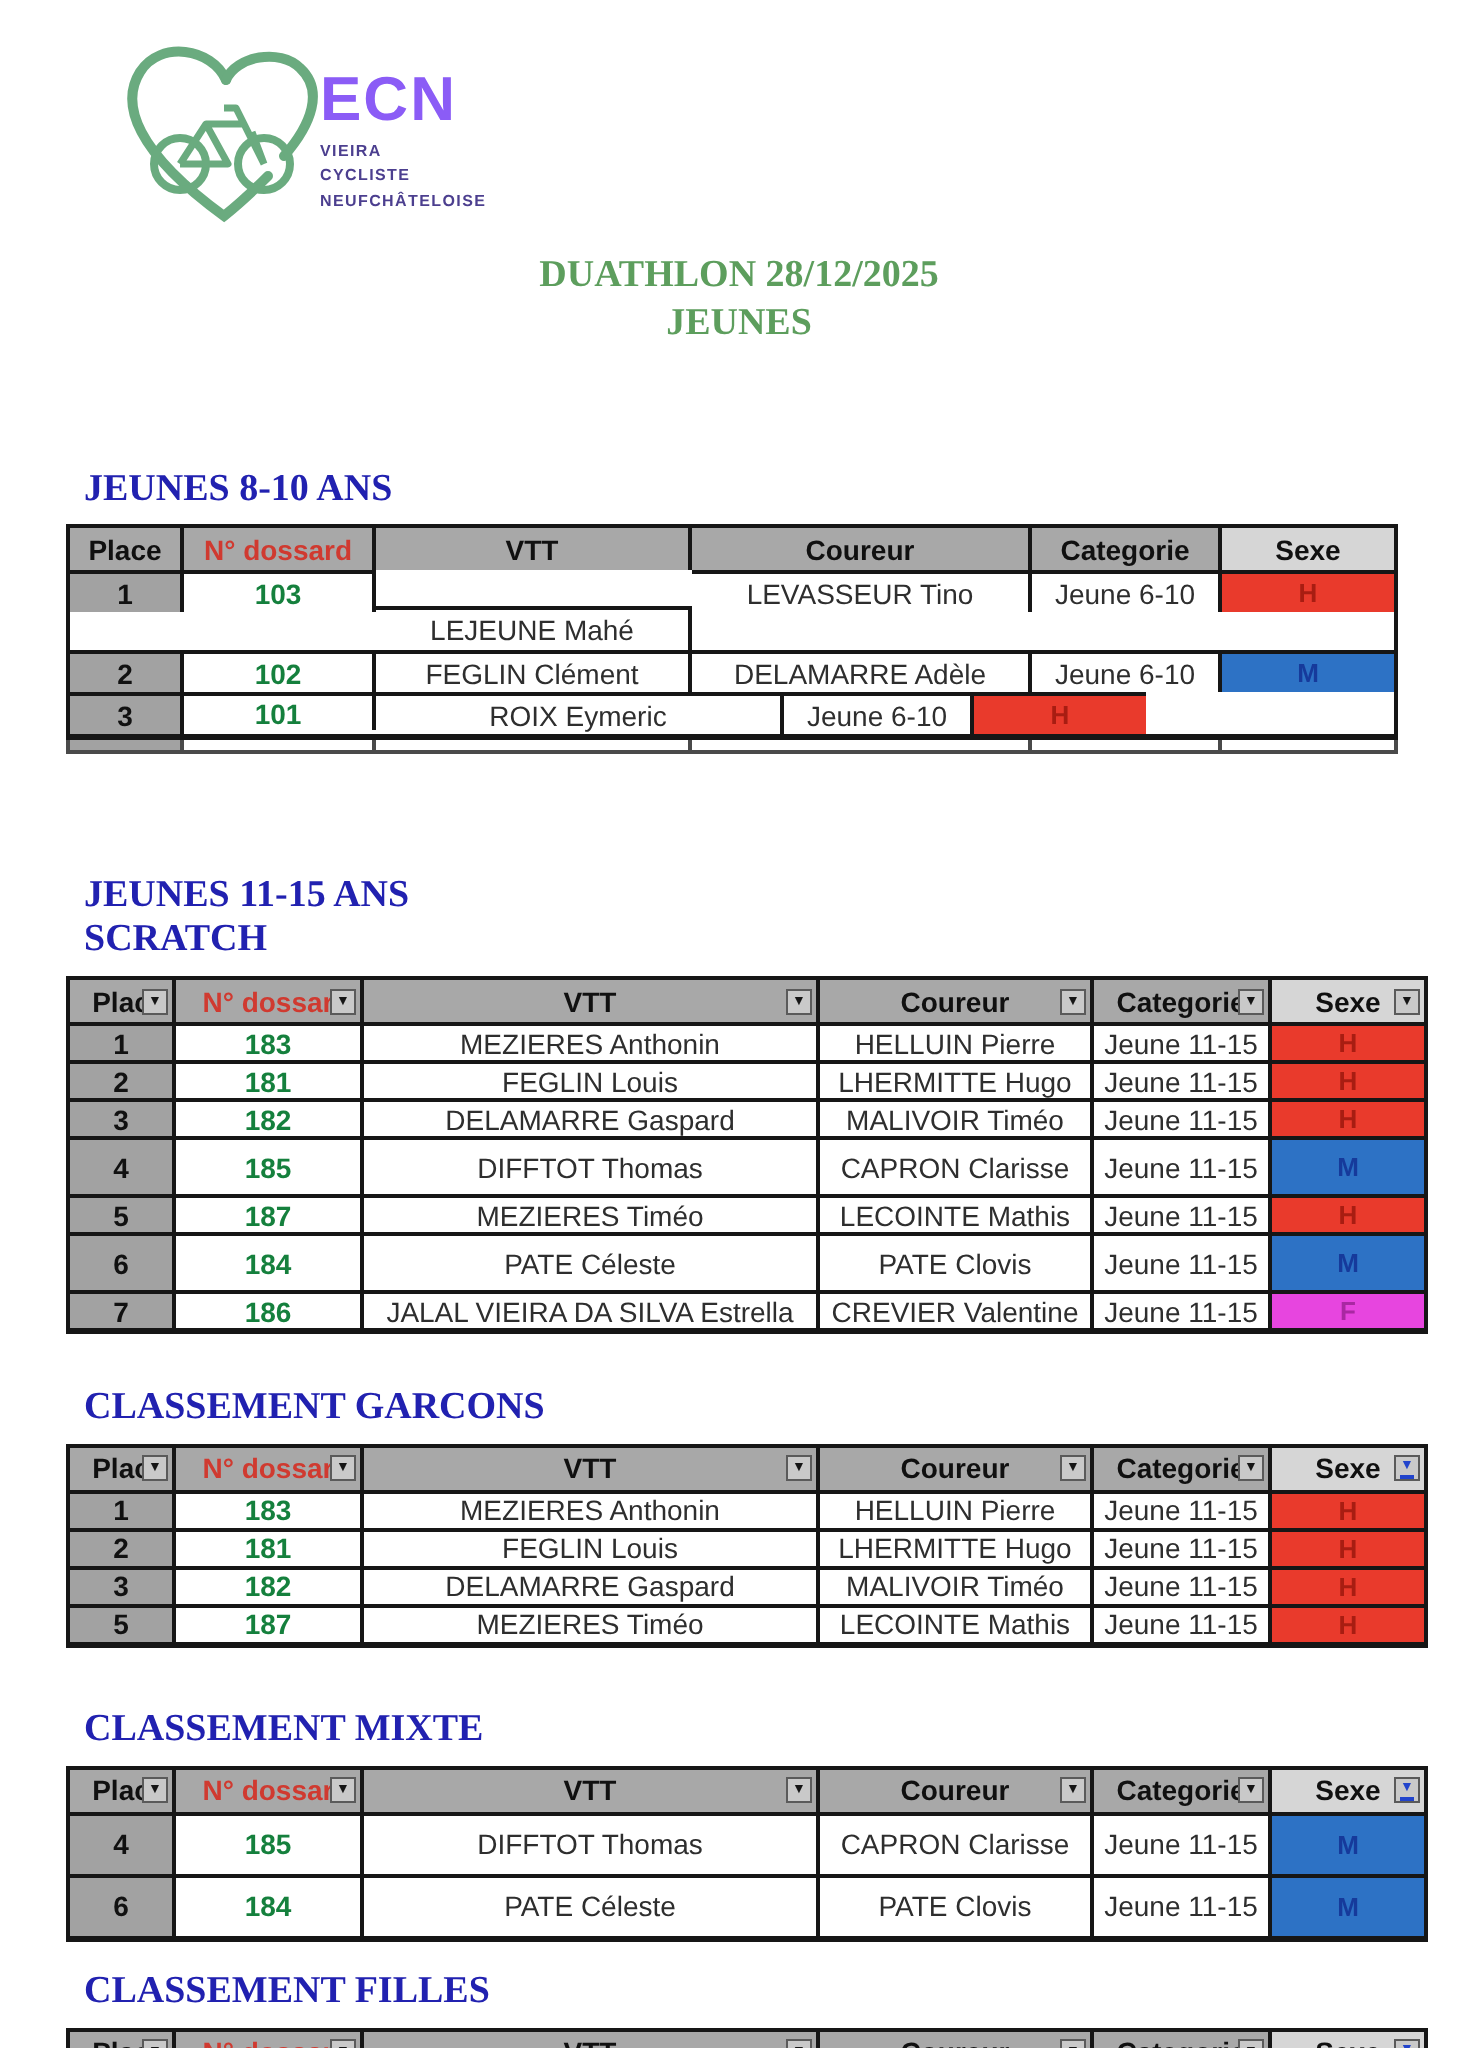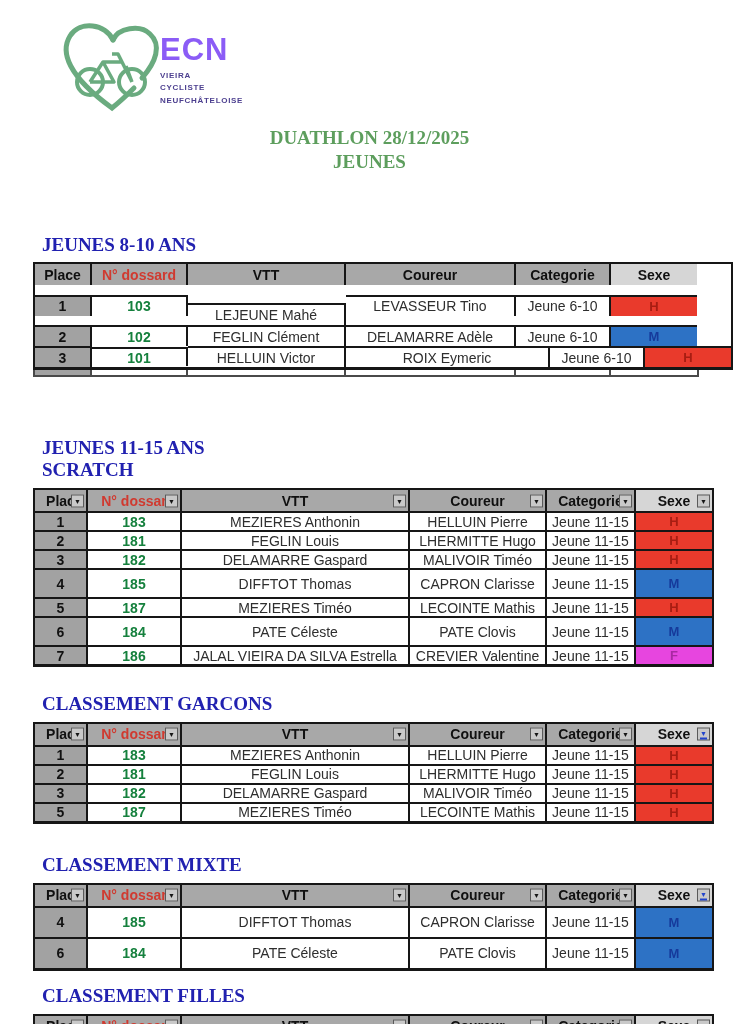--- a/index.html
+++ b/index.html
@@ -22,21 +22,21 @@
   h2 { font-family:"Liberation Serif", serif; font-weight:bold; font-size:19px; color:#2121b0; margin-left:42px; line-height:1.15; }
   .s0 h2 { margin-top:60px; }
   .s1 h2 { margin-top:60px; }
   .s2 h2 { margin-top:26px; }
   .s3 h2 { margin-top:30px; }
   .s4 h2 { margin-top:14px; }
   .table-slot { margin:7px 0 0 33px; position:relative; }
 
   
   .grid { display:inline-block; border:2px solid #161616; border-bottom-width:3px; background:#fff; }
-  .row { display:flex;align-items:center; }
+  .row { display:flex; }
   .cell { border-right:2px solid #161616; border-top:2px solid #161616; display:flex; align-items:center; justify-content:center; overflow:hidden; white-space:nowrap; position:relative; }
   .row .cell:last-child { border-right:none; }
   .row:first-child .cell { border-top:none; }
   .hcell { background:#a8a8a8; font-weight:bold; font-size:14px; color:#101010; }
   .hcell.sexe-h { background:#d6d6d6; }
   .hlabel.red { color:#d03a30; }
   .dcell { font-size:14px; color:#2e2e2e; background:#fff; }
   .dcell.place { background:#a2a2a2; font-weight:bold; color:#111; }
   .dcell.dossard { color:#15803d; font-weight:bold; }
   .dcell.sx { font-weight:bold; font-size:13px; }
@@ -118,21 +118,20 @@
           </div><div class="row">
             <div class="cell dcell place" style="width: 57px; height: 21px;">2</div>
             <div class="cell dcell dossard" style="width: 96px; height: 21px;">102</div>
             <div class="cell dcell vtt" style="width: 158px; height: 21px;">FEGLIN Clément</div>
             <div class="cell dcell coureur" style="width: 170px; height: 21px;">DELAMARRE Adèle</div>
             <div class="cell dcell categorie" style="width: 95px; height: 21px;">Jeune 6-10</div>
             <div class="cell dcell sexe sx" style="width: 86px; height: 21px; background: rgb(45, 114, 197); color: rgb(22, 58, 155);">M</div>
           </div><div class="row">
             <div class="cell dcell place" style="width: 57px; height: 21px;">3</div>
             <div class="cell dcell dossard" style="width: 96px; height: 19px;">101</div>
-            <div class="cell dcell vtt" style="width: 158px; height: 21px;">HELLUIN Victor</div>
             <div class="cell dcell coureur" style="width: 204px; height: 21px;">ROIX Eymeric</div>
             <div class="cell dcell categorie" style="width: 95px; height: 21px;">Jeune 6-10</div>
             <div class="cell dcell sexe sx" style="width: 86px; height: 21px; background: rgb(233, 58, 44); color: rgb(168, 29, 18);">H</div>
           </div></div><div class="partial">
           <div class="pcell place" style="width: 57px;"></div>
           <div class="pcell" style="width: 96px;"></div>
           <div class="pcell" style="width: 158px;"></div>
           <div class="pcell" style="width: 170px;"></div>
           <div class="pcell" style="width: 95px;"></div>
           <div class="pcell" style="width: 86px;"></div>

